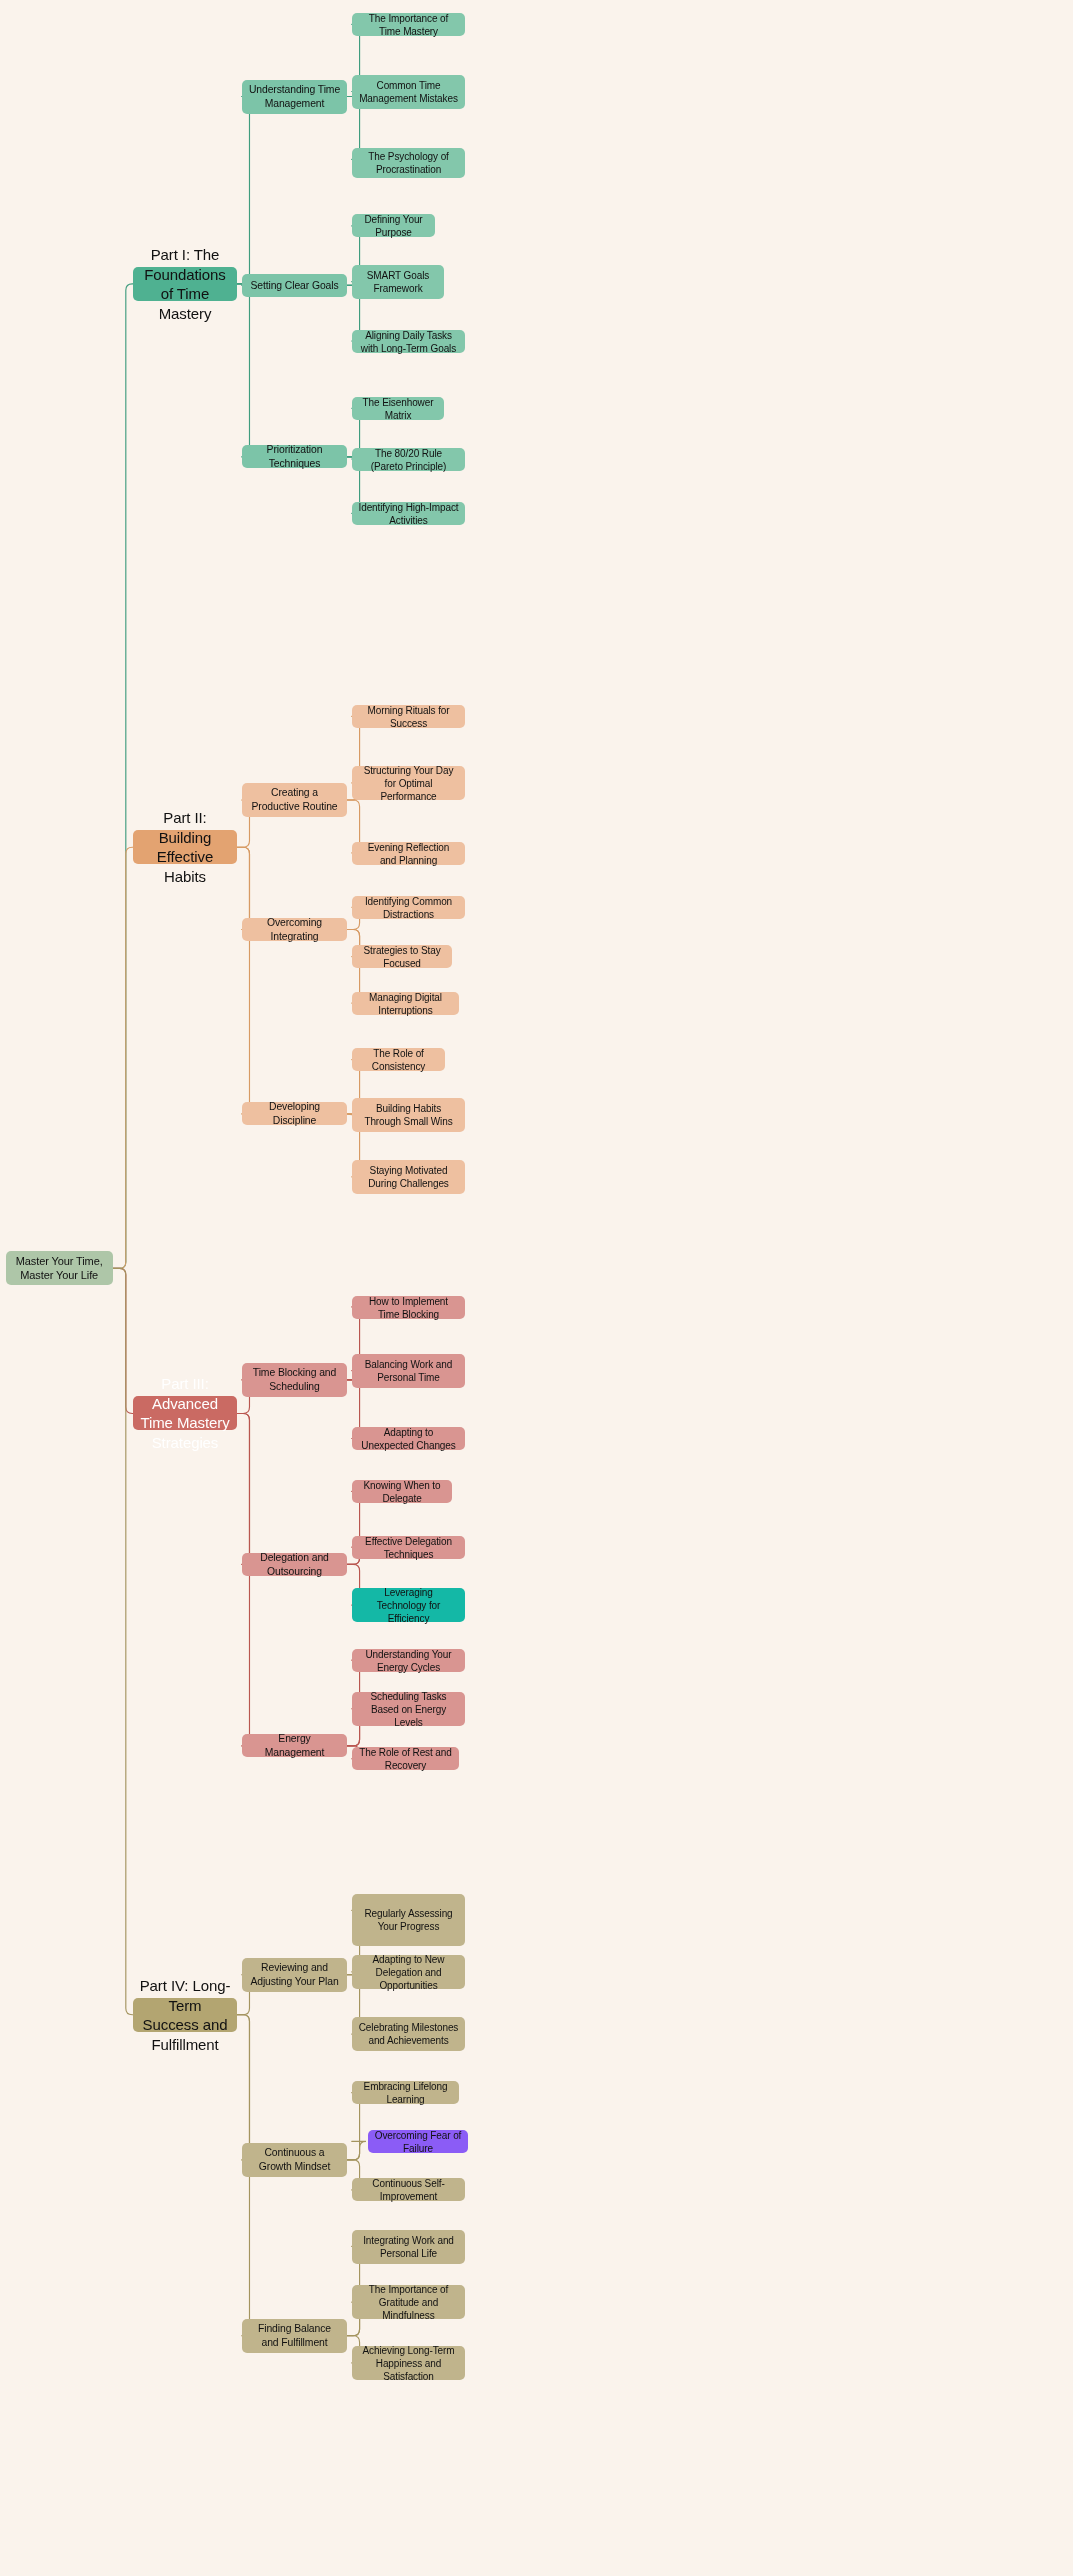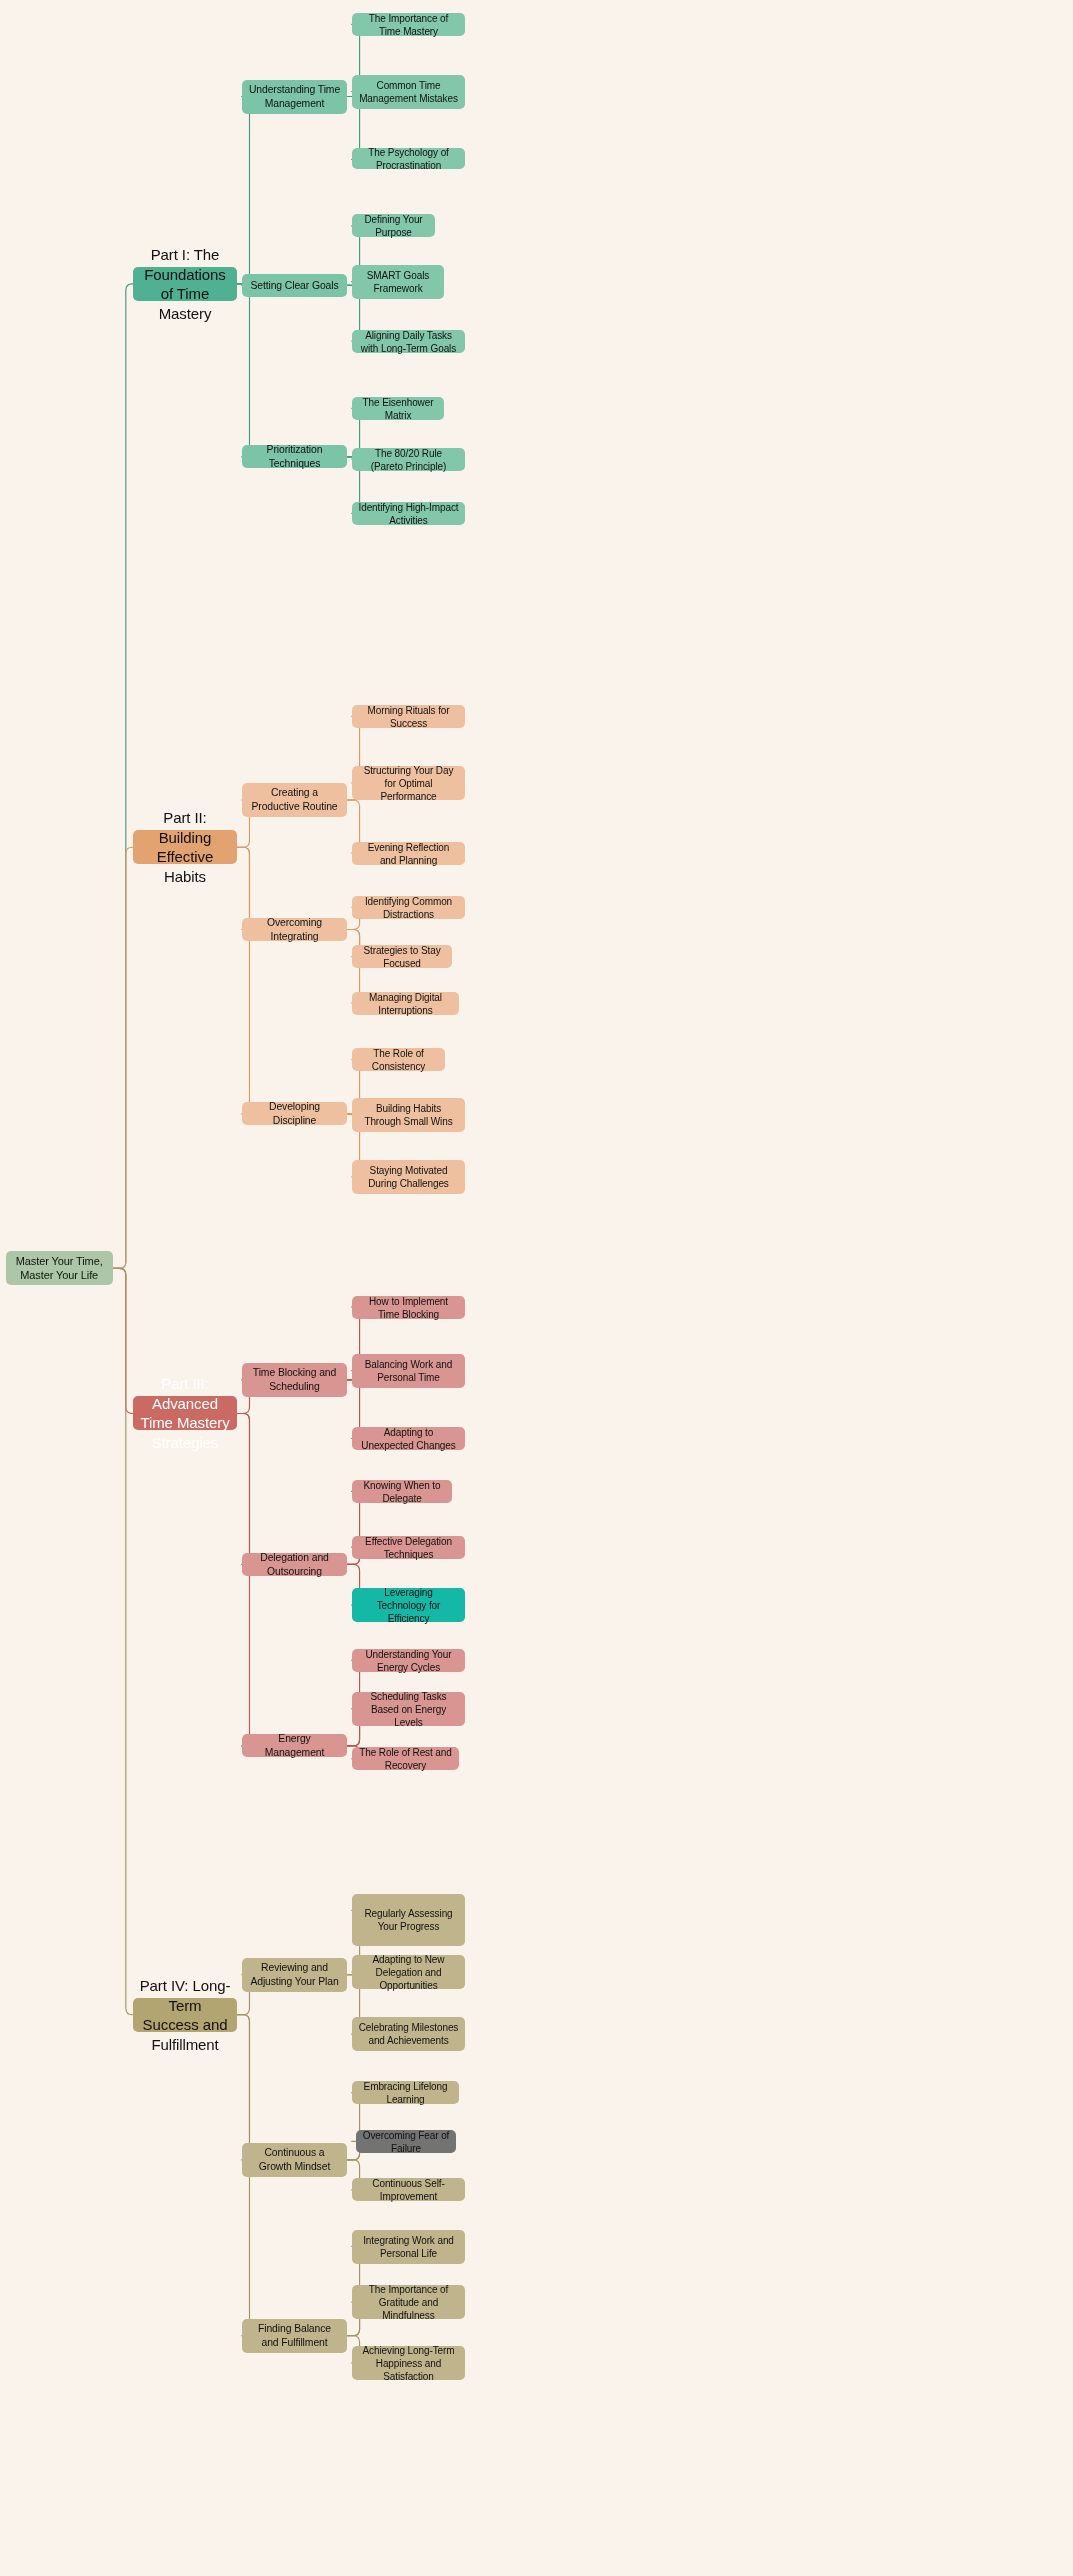--- a/index.html
+++ b/index.html
@@ -99,21 +99,21 @@
       <path d="M 485 3267 L 494 3267 Q 503 3267 503 3258 L 503 3151 Q 503 3142 512 3142 L 492 3142" fill="none" stroke="#a4945f" stroke-width="1.6" stroke-linecap="round"></path>
       <path d="M 485 3267 L 494 3267 Q 503 3267 503 3258 L 503 3229 Q 503 3220 512 3220 L 492 3220" fill="none" stroke="#a4945f" stroke-width="1.6" stroke-linecap="round"></path>
       <path d="M 485 3267 L 494 3267 Q 503 3267 503 3276 L 503 3296 Q 503 3305 512 3305 L 492 3305" fill="none" stroke="#a4945f" stroke-width="1.6" stroke-linecap="round"></path>
     </svg>
   <div id="node-layer">
       <div class="node root" style="left: 5.7px; top: 1251px; width: 107px; height: 34px; background: rgb(174, 198, 168);">Master Your Time, Master Your Life</div>
       <div class="node l1" style="left: 133px; top: 267px; width: 104px; height: 34px; background: rgb(79, 177, 145);">Part I: The Foundations of Time Mastery</div>
       <div class="node l2" style="left: 242px; top: 80px; width: 105px; height: 34px; background: rgb(124, 196, 168);">Understanding Time Management</div>
       <div class="node l3" style="left: 352px; top: 13px; width: 113px; height: 23px; background: rgb(131, 199, 171);">The Importance of Time Mastery</div>
       <div class="node l3" style="left: 352px; top: 75px; width: 113px; height: 34px; background: rgb(131, 199, 171);">Common Time Management Mistakes</div>
-      <div class="node l3" style="left: 352px; top: 148px; width: 113px; height: 21px; background: rgb(131, 199, 171);">The Psychology of Procrastination</div>
+      <div class="node l3" style="left: 352px; top: 148px; width: 113px; height: 30px; background: rgb(131, 199, 171);">The Psychology of Procrastination</div>
       <div class="node l2" style="left: 242px; top: 274px; width: 105px; height: 23px; background: rgb(124, 196, 168);">Setting Clear Goals</div>
       <div class="node l3" style="left: 352px; top: 214px; width: 83px; height: 23px; background: rgb(131, 199, 171);">Defining Your Purpose</div>
       <div class="node l3" style="left: 352px; top: 265px; width: 92px; height: 34px; background: rgb(131, 199, 171);">SMART Goals Framework</div>
       <div class="node l3" style="left: 352px; top: 330px; width: 113px; height: 23px; background: rgb(131, 199, 171);">Aligning Daily Tasks with Long-Term Goals</div>
       <div class="node l2" style="left: 242px; top: 445px; width: 105px; height: 23px; background: rgb(124, 196, 168);">Prioritization Techniques</div>
       <div class="node l3" style="left: 352px; top: 397px; width: 92px; height: 23px; background: rgb(131, 199, 171);">The Eisenhower Matrix</div>
       <div class="node l3" style="left: 352px; top: 448px; width: 113px; height: 23px; background: rgb(131, 199, 171);">The 80/20 Rule (Pareto Principle)</div>
       <div class="node l3" style="left: 352px; top: 502px; width: 113px; height: 23px; background: rgb(131, 199, 171);">Identifying High-Impact Activities</div>
       <div class="node l1" style="left: 133px; top: 830px; width: 104px; height: 34px; background: rgb(227, 163, 113);">Part II: Building Effective Habits</div>
       <div class="node l2" style="left: 242px; top: 783px; width: 105px; height: 34px; background: rgb(238, 192, 160);">Creating a Productive Routine</div>
@@ -141,21 +141,21 @@
       <div class="node l3" style="left: 352px; top: 1649px; width: 113px; height: 23px; background: rgb(217, 149, 145);">Understanding Your Energy Cycles</div>
       <div class="node l3" style="left: 352px; top: 1692px; width: 113px; height: 34px; background: rgb(217, 149, 145);">Scheduling Tasks Based on Energy Levels</div>
       <div class="node l3" style="left: 352px; top: 1747px; width: 107px; height: 23px; background: rgb(217, 149, 145);">The Role of Rest and Recovery</div>
       <div class="node l1" style="left: 133px; top: 1998px; width: 104px; height: 34px; background: rgb(179, 165, 113);">Part IV: Long-Term Success and Fulfillment</div>
       <div class="node l2" style="left: 242px; top: 1958px; width: 105px; height: 34px; background: rgb(192, 180, 140);">Reviewing and Adjusting Your Plan</div>
       <div class="node l3" style="left: 352px; top: 1894px; width: 113px; height: 52px; background: rgb(192, 180, 140);">Regularly Assessing Your Progress</div>
       <div class="node l3" style="left: 352px; top: 1955px; width: 113px; height: 34px; background: rgb(192, 180, 140);">Adapting to New Delegation and Opportunities</div>
       <div class="node l3" style="left: 352px; top: 2017px; width: 113px; height: 34px; background: rgb(192, 180, 140);">Celebrating Milestones and Achievements</div>
       <div class="node l2" style="left: 242px; top: 2143px; width: 105px; height: 34px; background: rgb(192, 180, 140);">Continuous a Growth Mindset</div>
       <div class="node l3" style="left: 352px; top: 2081px; width: 107px; height: 23px; background: rgb(192, 180, 140);">Embracing Lifelong Learning</div>
-      <div class="node l3" style="left: 356px; top: 2130px; width: 100px; height: 23px; background: #737373;">Overcoming Fear of Failure</div>
+      <div class="node l3" style="left: 368px; top: 2130px; width: 100px; height: 23px; background: #8b5cf6;">Overcoming Fear of Failure</div>
       <div class="node l3" style="left: 352px; top: 2178px; width: 113px; height: 23px; background: rgb(192, 180, 140);">Continuous Self-Improvement</div>
       <div class="node l2" style="left: 242px; top: 2319px; width: 105px; height: 34px; background: rgb(192, 180, 140);">Finding Balance and Fulfillment</div>
       <div class="node l3" style="left: 352px; top: 2230px; width: 113px; height: 34px; background: rgb(192, 180, 140);">Integrating Work and Personal Life</div>
       <div class="node l3" style="left: 352px; top: 2285px; width: 113px; height: 34px; background: rgb(192, 180, 140);">The Importance of Gratitude and Mindfulness</div>
       <div class="node l3" style="left: 352px; top: 2346px; width: 113px; height: 34px; background: rgb(192, 180, 140);">Achieving Long-Term Happiness and Satisfaction</div>
     </div>
 </div>
 
 
 </body></html>

